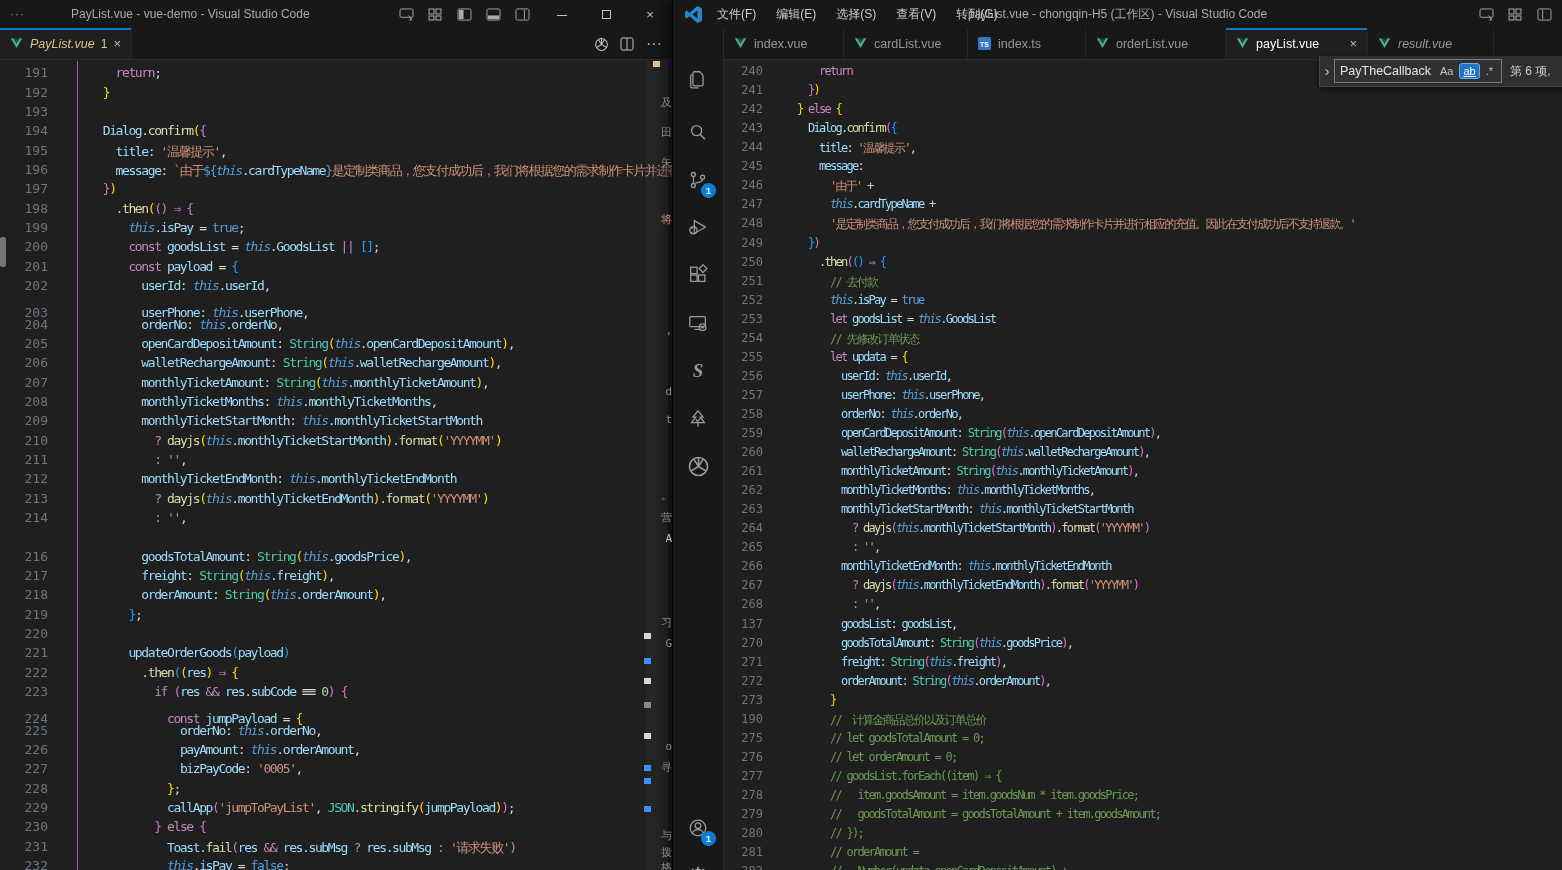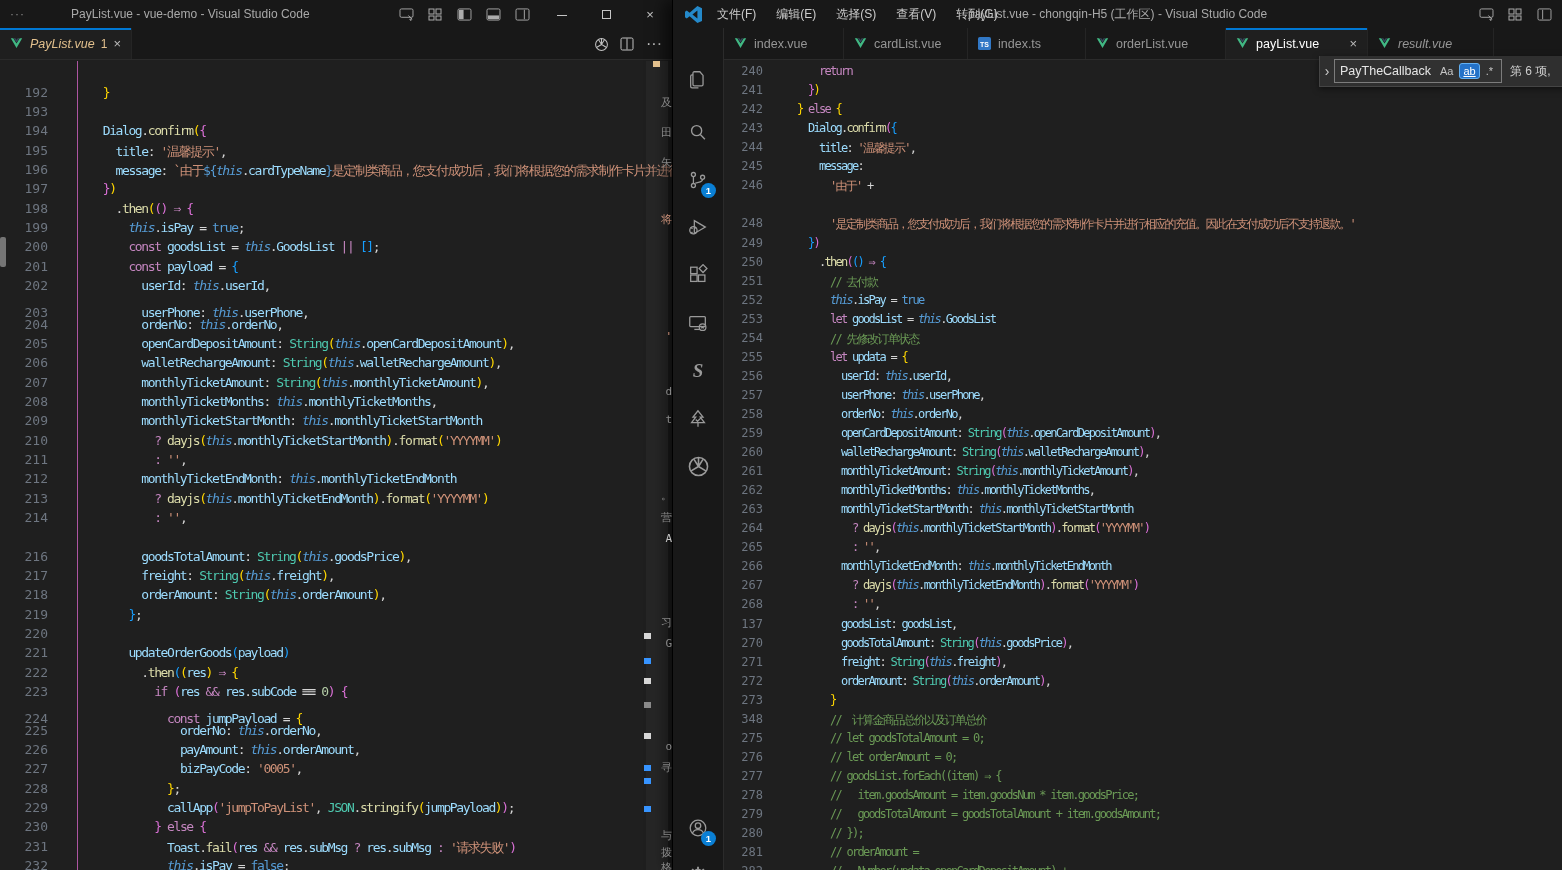--- a/index.html
+++ b/index.html
@@ -173,20 +173,21 @@
               <line x1="7" y1="1.5" x2="7" y2="12.5" stroke="#c2c2c2"></line>
             </svg>
         </span>
         <span>···</span>
       </div>
     </div>
 
     <div class="editor">
       <div class="code-lines" id="lw-lines">
           <div class="codeline" style="top: -15px;"></div>
+          <div class="codeline" style="top: 4.33px;"><span class="ln">191</span><span class="codetext"><span class="indw" style="width: 38.58px;"></span><span class="tk-k">return</span><span class="tk-o">;</span></span></div>
           <div class="codeline" style="top: 23.66px;"><span class="ln">192</span><span class="codetext"><span class="indw" style="width: 25.72px;"></span><span class="tk-y">}</span></span></div>
           <div class="codeline" style="top: 42.99px;"><span class="ln">193</span><span class="codetext"></span></div>
           <div class="codeline" style="top: 62.32px;"><span class="ln">194</span><span class="codetext"><span class="indw" style="width: 25.72px;"></span><span class="tk-v">Dialog</span><span class="tk-o">.</span><span class="tk-f">confirm</span><span class="tk-y">(</span><span class="tk-i">{</span></span></div>
           <div class="codeline" style="top: 81.65px;"><span class="ln">195</span><span class="codetext"><span class="indw" style="width: 38.58px;"></span><span class="tk-v">title</span><span class="tk-o">: </span><span class="tk-s">'温馨提示'</span><span class="tk-o">,</span></span></div>
           <div class="codeline" style="top: 100.98px;"><span class="ln">196</span><span class="codetext"><span class="indw" style="width: 38.58px;"></span><span class="tk-v">message</span><span class="tk-o">: </span><span class="tk-s">`由于</span><span class="tk-b">${</span><span class="tk-t">this</span><span class="tk-o">.</span><span class="tk-v">cardTypeName</span><span class="tk-b">}</span><span class="tk-s">是定制类商品，您支付成功后，我们将根据您的需求制作卡片并进行相应的充值。`</span></span></div>
           <div class="codeline" style="top: 120.31px;"><span class="ln">197</span><span class="codetext"><span class="indw" style="width: 25.72px;"></span><span class="tk-i">}</span><span class="tk-y">)</span></span></div>
           <div class="codeline" style="top: 139.64px;"><span class="ln">198</span><span class="codetext"><span class="indw" style="width: 38.58px;"></span><span class="tk-o">.</span><span class="tk-f">then</span><span class="tk-y">(</span><span class="tk-i">()</span><span class="tk-o"> </span><span class="tk-k">⇒</span><span class="tk-o"> </span><span class="tk-i">{</span></span></div>
           <div class="codeline" style="top: 158.97px;"><span class="ln">199</span><span class="codetext"><span class="indw" style="width: 51.44px;"></span><span class="tk-t">this</span><span class="tk-o">.</span><span class="tk-v">isPay</span><span class="tk-o"> = </span><span class="tk-b">true</span><span class="tk-o">;</span></span></div>
           <div class="codeline" style="top: 178.3px;"><span class="ln">200</span><span class="codetext"><span class="indw" style="width: 51.44px;"></span><span class="tk-k">const</span><span class="tk-o"> </span><span class="tk-v">goodsList</span><span class="tk-o"> = </span><span class="tk-t">this</span><span class="tk-o">.</span><span class="tk-v">GoodsList</span><span class="tk-o"> </span><span class="tk-k">||</span><span class="tk-o"> </span><span class="tk-u">[]</span><span class="tk-o">;</span></span></div>
           <div class="codeline" style="top: 197.63px;"><span class="ln">201</span><span class="codetext"><span class="indw" style="width: 51.44px;"></span><span class="tk-k">const</span><span class="tk-o"> </span><span class="tk-v">payload</span><span class="tk-o"> = </span><span class="tk-u">{</span></span></div>
@@ -428,20 +429,21 @@
     <div class="editor">
       <div class="code-lines" id="rw-lines">
           <div class="codeline" style="top: -15px;"></div>
           <div class="codeline" style="top: 4.05px;"><span class="ln">240</span><span class="codetext"><span class="indw" style="width: 33px;"></span><span class="tk-k">return</span></span></div>
           <div class="codeline" style="top: 23.1px;"><span class="ln">241</span><span class="codetext"><span class="indw" style="width: 22px;"></span><span class="tk-i">}</span><span class="tk-y">)</span></span></div>
           <div class="codeline" style="top: 42.15px;"><span class="ln">242</span><span class="codetext"><span class="indw" style="width: 11px;"></span><span class="tk-y">}</span><span class="tk-o"> </span><span class="tk-k">else</span><span class="tk-o"> </span><span class="tk-y">{</span></span></div>
           <div class="codeline" style="top: 61.2px;"><span class="ln">243</span><span class="codetext"><span class="indw" style="width: 22px;"></span><span class="tk-v">Dialog</span><span class="tk-o">.</span><span class="tk-f">confirm</span><span class="tk-i">(</span><span class="tk-u">{</span></span></div>
           <div class="codeline" style="top: 80.25px;"><span class="ln">244</span><span class="codetext"><span class="indw" style="width: 33px;"></span><span class="tk-v">title</span><span class="tk-o">: </span><span class="tk-s">'温馨提示'</span><span class="tk-o">,</span></span></div>
           <div class="codeline" style="top: 99.3px;"><span class="ln">245</span><span class="codetext"><span class="indw" style="width: 33px;"></span><span class="tk-v">message</span><span class="tk-o">:</span></span></div>
           <div class="codeline" style="top: 118.35px;"><span class="ln">246</span><span class="codetext"><span class="indw" style="width: 44px;"></span><span class="tk-s">'由于'</span><span class="tk-o"> +</span></span></div>
+          <div class="codeline" style="top: 137.4px;"><span class="ln">247</span><span class="codetext"><span class="indw" style="width: 44px;"></span><span class="tk-t">this</span><span class="tk-o">.</span><span class="tk-v">cardTypeName</span><span class="tk-o"> +</span></span></div>
           <div class="codeline" style="top: 156.45px;"><span class="ln">248</span><span class="codetext"><span class="indw" style="width: 44px;"></span><span class="tk-s">'是定制类商品，您支付成功后，我们将根据您的需求制作卡片并进行相应的充值。因此在支付成功后不支持退款。'</span></span></div>
           <div class="codeline" style="top: 175.5px;"><span class="ln">249</span><span class="codetext"><span class="indw" style="width: 22px;"></span><span class="tk-u">}</span><span class="tk-i">)</span></span></div>
           <div class="codeline" style="top: 194.55px;"><span class="ln">250</span><span class="codetext"><span class="indw" style="width: 33px;"></span><span class="tk-o">.</span><span class="tk-f">then</span><span class="tk-i">(</span><span class="tk-u">()</span><span class="tk-o"> </span><span class="tk-k">⇒</span><span class="tk-o"> </span><span class="tk-u">{</span></span></div>
           <div class="codeline" style="top: 213.6px;"><span class="ln">251</span><span class="codetext"><span class="indw" style="width: 44px;"></span><span class="tk-m">// 去付款</span></span></div>
           <div class="codeline" style="top: 232.65px;"><span class="ln">252</span><span class="codetext"><span class="indw" style="width: 44px;"></span><span class="tk-t">this</span><span class="tk-o">.</span><span class="tk-v">isPay</span><span class="tk-o"> = </span><span class="tk-b">true</span></span></div>
           <div class="codeline" style="top: 251.7px;"><span class="ln">253</span><span class="codetext"><span class="indw" style="width: 44px;"></span><span class="tk-k">let</span><span class="tk-o"> </span><span class="tk-v">goodsList</span><span class="tk-o"> = </span><span class="tk-t">this</span><span class="tk-o">.</span><span class="tk-v">GoodsList</span></span></div>
           <div class="codeline" style="top: 270.75px;"><span class="ln">254</span><span class="codetext"><span class="indw" style="width: 44px;"></span><span class="tk-m">// 先修改订单状态</span></span></div>
           <div class="codeline" style="top: 289.8px;"><span class="ln">255</span><span class="codetext"><span class="indw" style="width: 44px;"></span><span class="tk-k">let</span><span class="tk-o"> </span><span class="tk-v">updata</span><span class="tk-o"> = </span><span class="tk-y">{</span></span></div>
           <div class="codeline" style="top: 308.85px;"><span class="ln">256</span><span class="codetext"><span class="indw" style="width: 55px;"></span><span class="tk-v">userId</span><span class="tk-o">: </span><span class="tk-t">this</span><span class="tk-o">.</span><span class="tk-v">userId</span><span class="tk-o">,</span></span></div>
           <div class="codeline" style="top: 327.9px;"><span class="ln">257</span><span class="codetext"><span class="indw" style="width: 55px;"></span><span class="tk-v">userPhone</span><span class="tk-o">: </span><span class="tk-t">this</span><span class="tk-o">.</span><span class="tk-v">userPhone</span><span class="tk-o">,</span></span></div>
@@ -454,21 +456,21 @@
           <div class="codeline" style="top: 461.25px;"><span class="ln">264</span><span class="codetext"><span class="indw" style="width: 66px;"></span><span class="tk-k">?</span><span class="tk-o"> </span><span class="tk-f">dayjs</span><span class="tk-i">(</span><span class="tk-t">this</span><span class="tk-o">.</span><span class="tk-v">monthlyTicketStartMonth</span><span class="tk-i">)</span><span class="tk-o">.</span><span class="tk-f">format</span><span class="tk-i">(</span><span class="tk-s">'YYYYMM'</span><span class="tk-i">)</span></span></div>
           <div class="codeline" style="top: 480.3px;"><span class="ln">265</span><span class="codetext"><span class="indw" style="width: 66px;"></span><span class="tk-k">:</span><span class="tk-o"> </span><span class="tk-s">''</span><span class="tk-o">,</span></span></div>
           <div class="codeline" style="top: 499.35px;"><span class="ln">266</span><span class="codetext"><span class="indw" style="width: 55px;"></span><span class="tk-v">monthlyTicketEndMonth</span><span class="tk-o">: </span><span class="tk-t">this</span><span class="tk-o">.</span><span class="tk-v">monthlyTicketEndMonth</span></span></div>
           <div class="codeline" style="top: 518.4px;"><span class="ln">267</span><span class="codetext"><span class="indw" style="width: 66px;"></span><span class="tk-k">?</span><span class="tk-o"> </span><span class="tk-f">dayjs</span><span class="tk-i">(</span><span class="tk-t">this</span><span class="tk-o">.</span><span class="tk-v">monthlyTicketEndMonth</span><span class="tk-i">)</span><span class="tk-o">.</span><span class="tk-f">format</span><span class="tk-i">(</span><span class="tk-s">'YYYYMM'</span><span class="tk-i">)</span></span></div>
           <div class="codeline" style="top: 537.45px;"><span class="ln">268</span><span class="codetext"><span class="indw" style="width: 66px;"></span><span class="tk-k">:</span><span class="tk-o"> </span><span class="tk-s">''</span><span class="tk-o">,</span></span></div>
           <div class="codeline" style="top: 556.5px;"><span class="ln">137</span><span class="codetext"><span class="indw" style="width: 55px;"></span><span class="tk-v">goodsList</span><span class="tk-o">: </span><span class="tk-v">goodsList</span><span class="tk-o">,</span></span></div>
           <div class="codeline" style="top: 575.55px;"><span class="ln">270</span><span class="codetext"><span class="indw" style="width: 55px;"></span><span class="tk-v">goodsTotalAmount</span><span class="tk-o">: </span><span class="tk-c">String</span><span class="tk-i">(</span><span class="tk-t">this</span><span class="tk-o">.</span><span class="tk-v">goodsPrice</span><span class="tk-i">)</span><span class="tk-o">,</span></span></div>
           <div class="codeline" style="top: 594.6px;"><span class="ln">271</span><span class="codetext"><span class="indw" style="width: 55px;"></span><span class="tk-v">freight</span><span class="tk-o">: </span><span class="tk-c">String</span><span class="tk-i">(</span><span class="tk-t">this</span><span class="tk-o">.</span><span class="tk-v">freight</span><span class="tk-i">)</span><span class="tk-o">,</span></span></div>
           <div class="codeline" style="top: 613.65px;"><span class="ln">272</span><span class="codetext"><span class="indw" style="width: 55px;"></span><span class="tk-v">orderAmount</span><span class="tk-o">: </span><span class="tk-c">String</span><span class="tk-i">(</span><span class="tk-t">this</span><span class="tk-o">.</span><span class="tk-v">orderAmount</span><span class="tk-i">)</span><span class="tk-o">,</span></span></div>
           <div class="codeline" style="top: 632.7px;"><span class="ln">273</span><span class="codetext"><span class="indw" style="width: 44px;"></span><span class="tk-y">}</span></span></div>
-          <div class="codeline" style="top: 651.75px;"><span class="ln">348</span><span class="codetext"><span class="indw" style="width: 44px;"></span><span class="tk-m">//  计算金商品总价以及订单总价</span></span></div>
+          <div class="codeline" style="top: 651.75px;"><span class="ln">190</span><span class="codetext"><span class="indw" style="width: 44px;"></span><span class="tk-m">//  计算金商品总价以及订单总价</span></span></div>
           <div class="codeline" style="top: 670.8px;"><span class="ln">275</span><span class="codetext"><span class="indw" style="width: 44px;"></span><span class="tk-m">// let goodsTotalAmount = 0;</span></span></div>
           <div class="codeline" style="top: 689.85px;"><span class="ln">276</span><span class="codetext"><span class="indw" style="width: 44px;"></span><span class="tk-m">// let orderAmount = 0;</span></span></div>
           <div class="codeline" style="top: 708.9px;"><span class="ln">277</span><span class="codetext"><span class="indw" style="width: 44px;"></span><span class="tk-m">// goodsList.forEach((item) ⇒ {</span></span></div>
           <div class="codeline" style="top: 727.95px;"><span class="ln">278</span><span class="codetext"><span class="indw" style="width: 44px;"></span><span class="tk-m">//   item.goodsAmount = item.goodsNum * item.goodsPrice;</span></span></div>
           <div class="codeline" style="top: 747px;"><span class="ln">279</span><span class="codetext"><span class="indw" style="width: 44px;"></span><span class="tk-m">//   goodsTotalAmount = goodsTotalAmount + item.goodsAmount;</span></span></div>
           <div class="codeline" style="top: 766.05px;"><span class="ln">280</span><span class="codetext"><span class="indw" style="width: 44px;"></span><span class="tk-m">// });</span></span></div>
           <div class="codeline" style="top: 785.1px;"><span class="ln">281</span><span class="codetext"><span class="indw" style="width: 44px;"></span><span class="tk-m">// orderAmount =</span></span></div>
           <div class="codeline" style="top: 804.15px;"><span class="ln">282</span><span class="codetext"><span class="indw" style="width: 44px;"></span><span class="tk-m">//   Number(updata.openCardDepositAmount) +</span></span></div>
         </div>
     </div>

